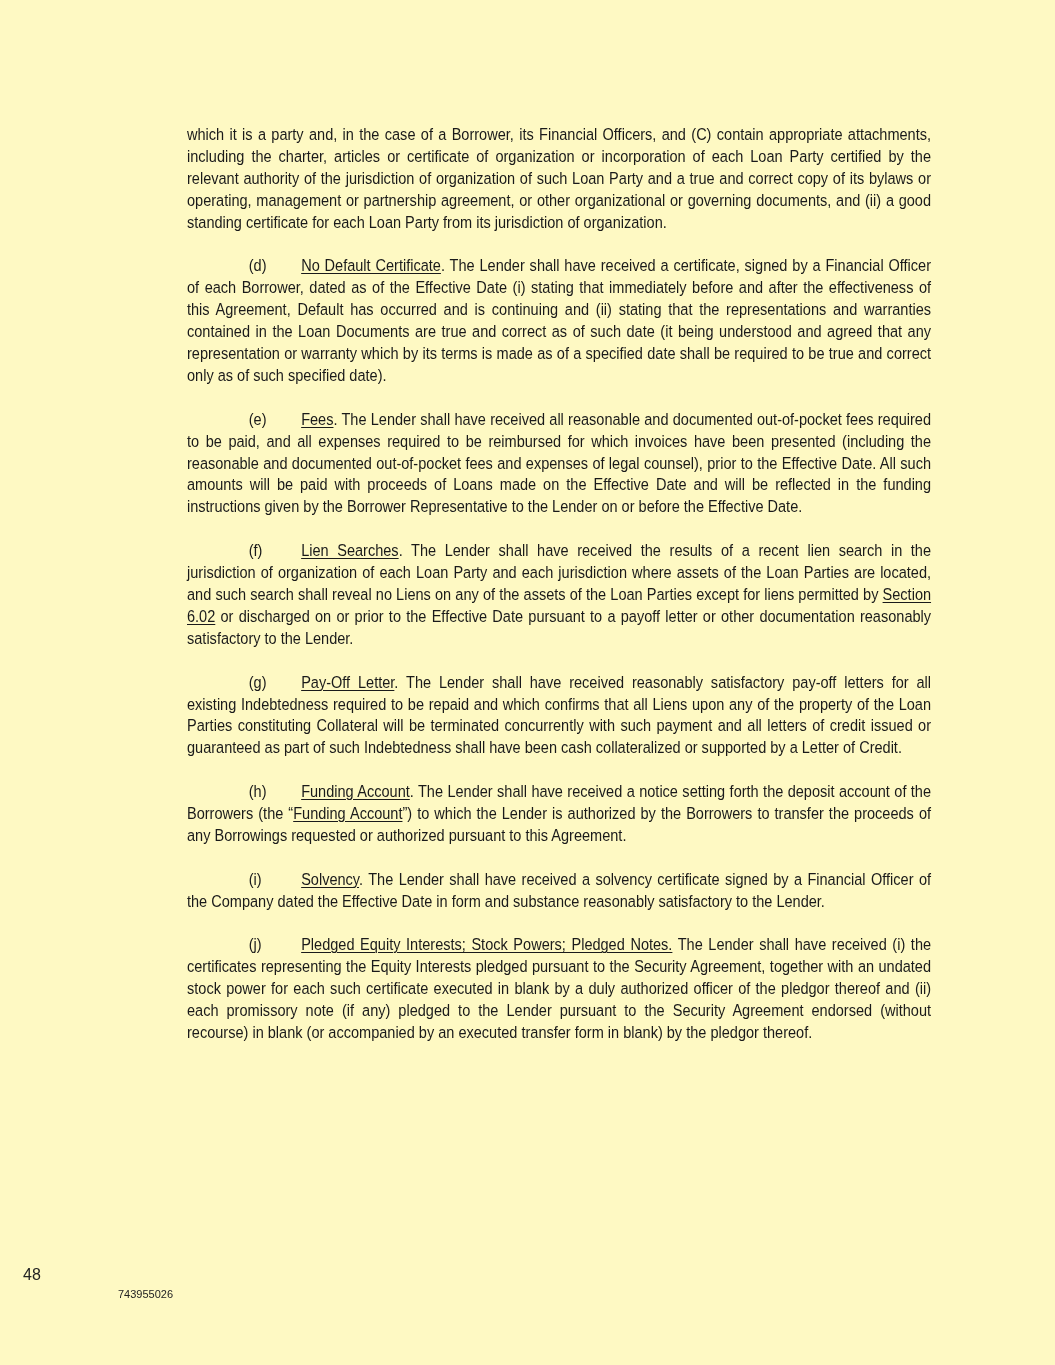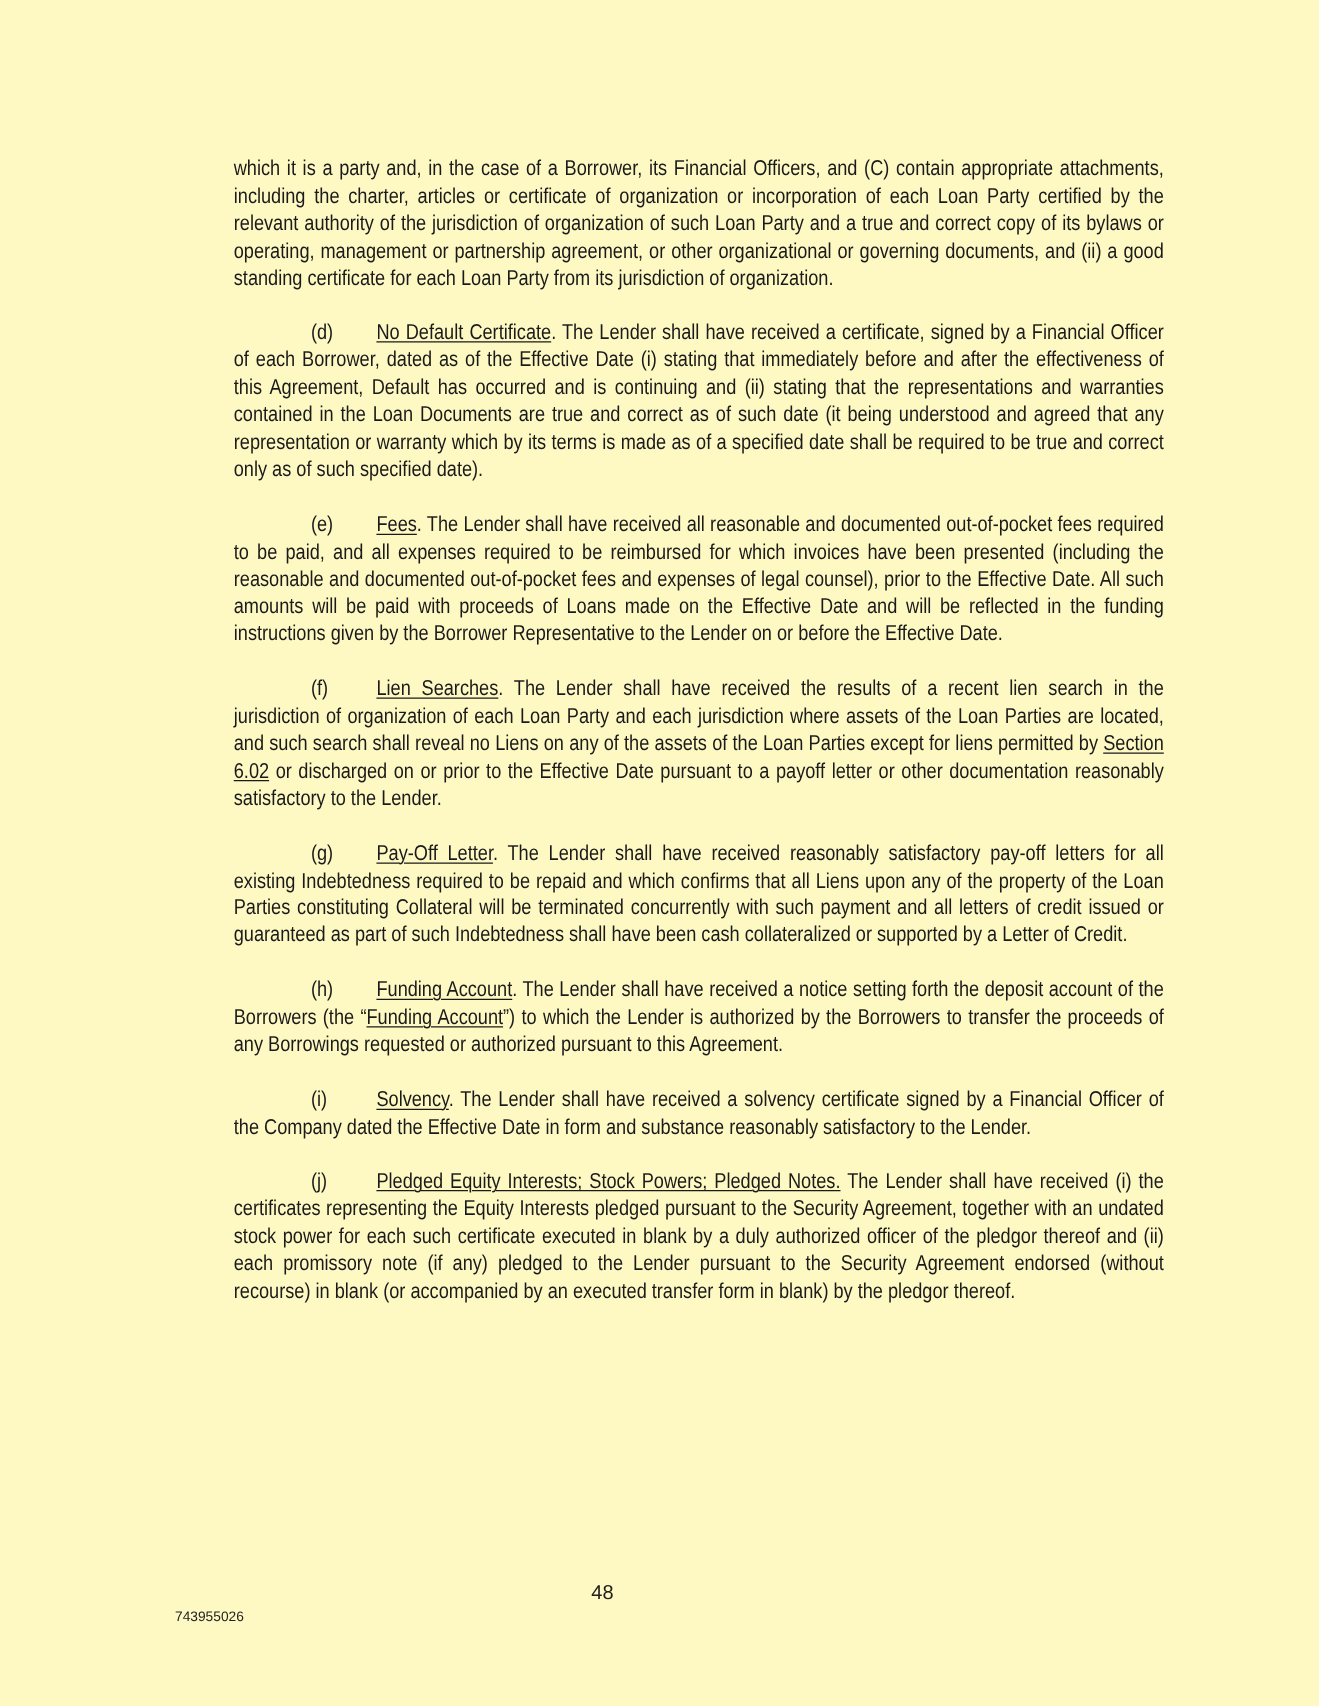--- a/index.html
+++ b/index.html
@@ -8,23 +8,23 @@
   .content {
     position:absolute; left:187px; top:124px; width:744px;
     font-family:"Liberation Sans", sans-serif; font-size:17.2px; line-height:21.9px;
     color:#1a1a1a; text-align:justify;
   }
   .para { margin:0 0 21.9px 0; transform-origin:left top; }
   .narrow { display:block; width:880px; transform:scaleX(0.8455); transform-origin:left top; }
   .marker { display:inline-block; width:62px; }
   .indent { display:inline-block; width:73px; }
   .u { text-decoration:underline; text-underline-offset:2px; text-decoration-thickness:1px; }
-  .page-number { position:absolute; left:0; width:964px; top:1266px; text-align:center;
-    font-family:"Liberation Sans", sans-serif; font-size:16px; color:#222; }
-  .doc-id { position:absolute; left:140px; top:1288px;
+  .page-number { position:absolute; left:0; width:964px; top:1266px; text-align:left;
+    font-family:"Liberation Sans", sans-serif; font-size:16px; color:#222;padding-left:23px; }
+  .doc-id { position:absolute; left:118px; top:1288px;
     font-family:"Liberation Sans", sans-serif; font-size:11px; color:#222; }
 </style>
 </head>
 <body>
 
 <div class="page">
   <div class="content">
 
     <p class="para">
       <span class="narrow">which it is a party and, in the case of a Borrower, its Financial Officers, and (C) contain appropriate attachments, including the charter, articles or certificate of organization or incorporation of each Loan Party certified by the relevant authority of the jurisdiction of organization of such Loan Party and a true and correct copy of its bylaws or operating, management or partnership agreement, or other organizational or governing documents, and (ii) a good standing certificate for each Loan Party from its jurisdiction of organization.</span>

